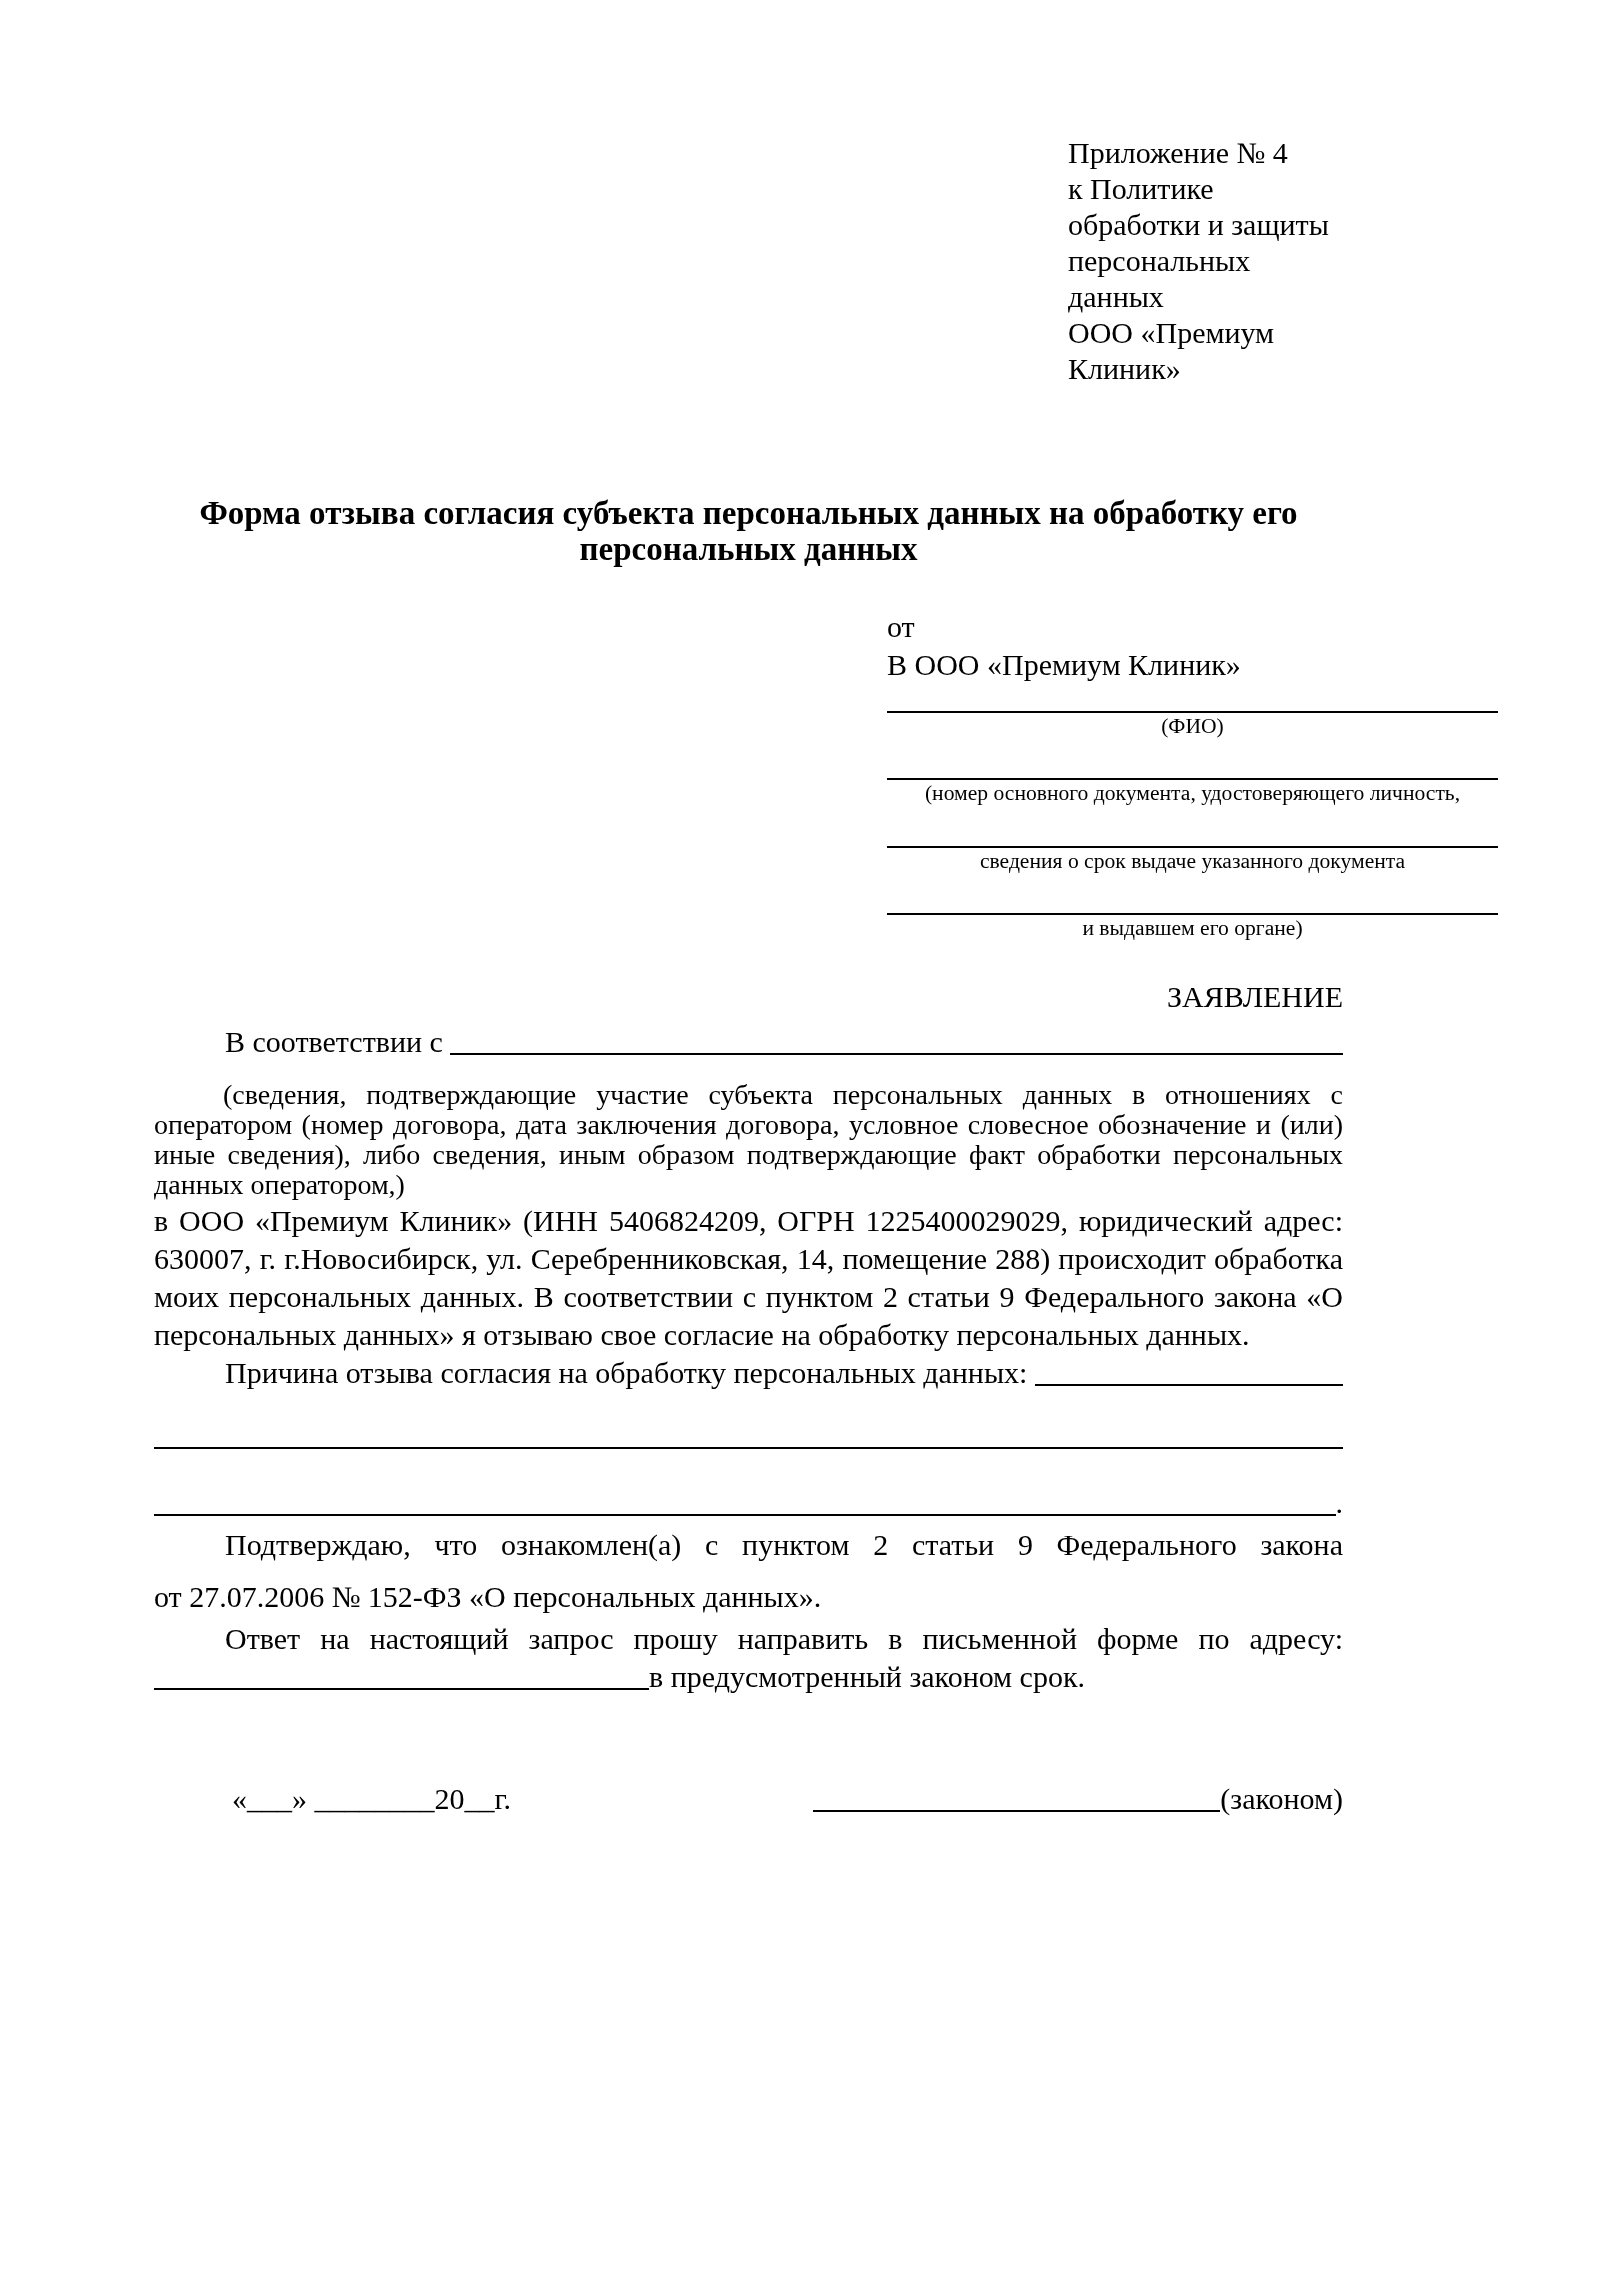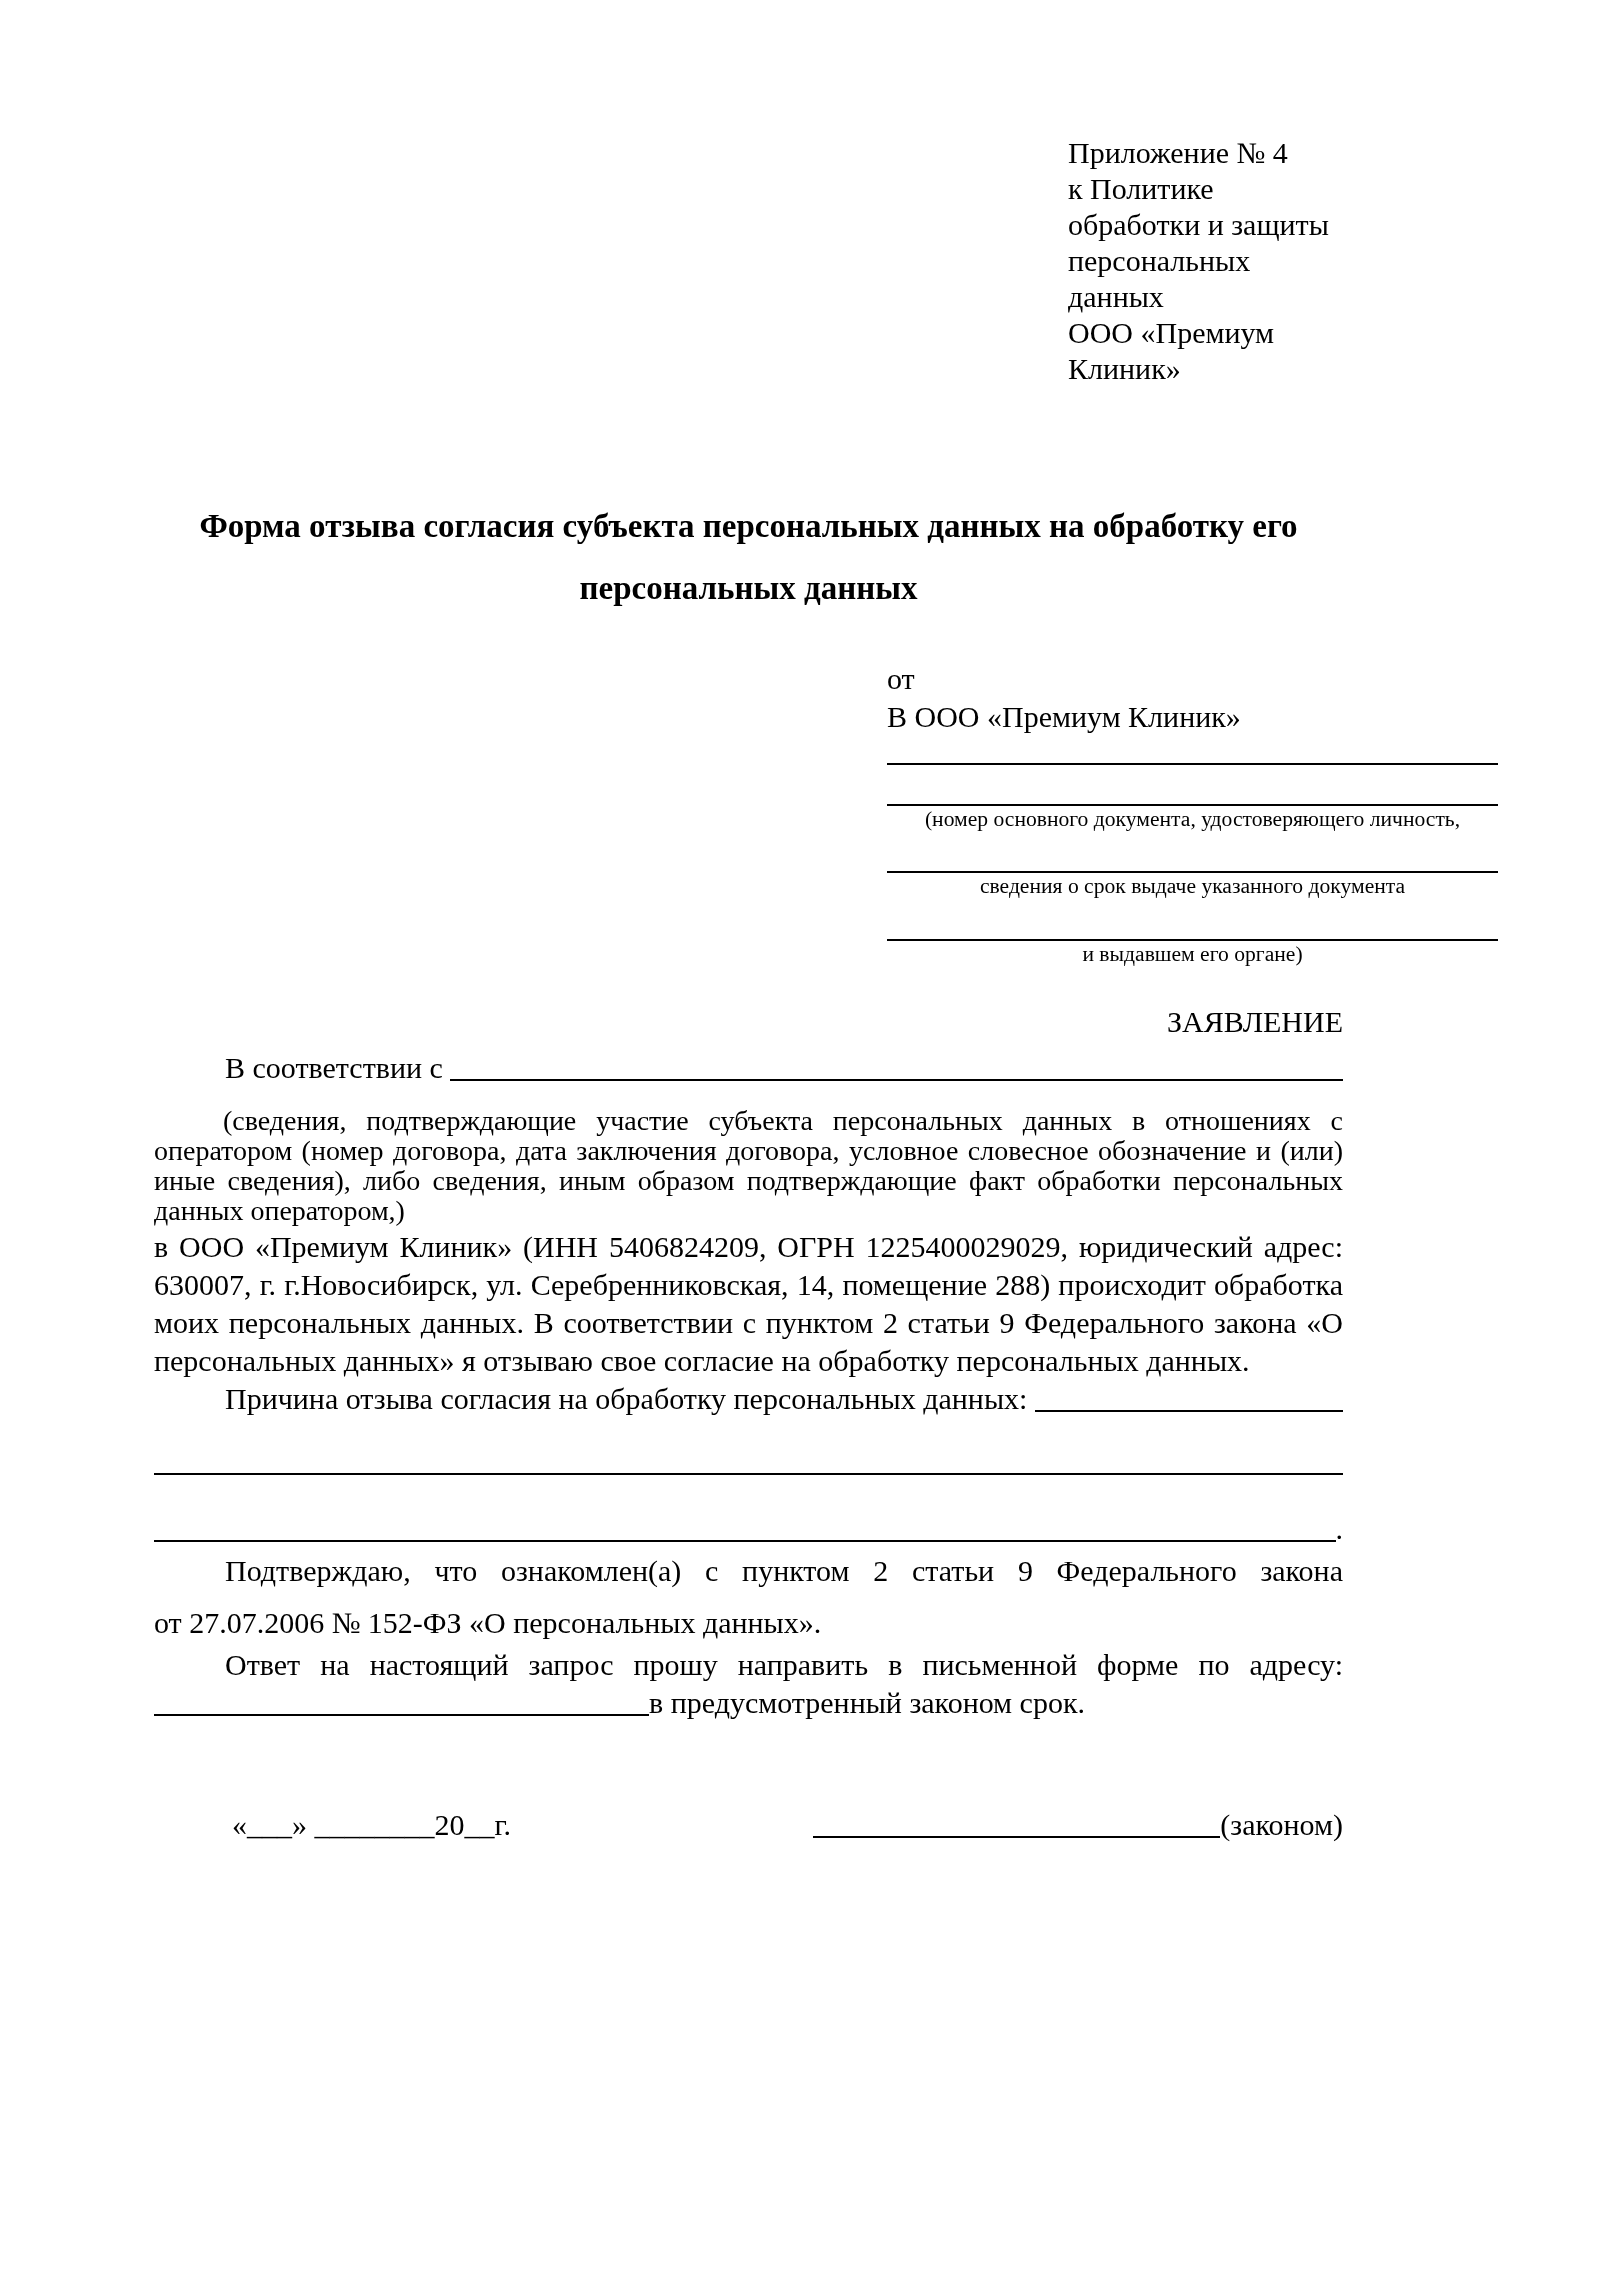--- a/index.html
+++ b/index.html
@@ -19,21 +19,21 @@
 
   
   .appendix { margin-left: 914px; line-height: 36px; }
 
   
   .doc-title {
     margin-top: 108px;
     text-align: center;
     font-weight: bold;
     font-size: 33px;
-    line-height: 62px;
+    line-height: 36px;
     padding: 0 29px;
   }
 
   
   .recipient { margin-top: 41px; margin-left: 733px; width: 611px; }
   .recipient .u-rule {
     border-bottom: 2px solid #000;
     height: 0; margin-top: 39px;
   }
   .recipient .u-rule.first { margin-top: 26.5px; }
@@ -131,20 +131,21 @@
     <div>персональных данных</div>
     <div>ООО «Премиум Клиник»</div>
   </div>
 
   <div class="doc-title">Форма отзыва согласия субъекта персональных данных на обработку его персональных данных</div>
 
   <div class="recipient">
     <div>от</div>
     <div>В ООО «Премиум Клиник»</div>
     <div class="u-rule first"></div>
+    <div class="caption">(ФИО)</div>
     <div class="u-rule"></div>
     <div class="caption">(номер основного документа, удостоверяющего личность,</div>
     <div class="u-rule"></div>
     <div class="caption">сведения о срок выдаче указанного документа</div>
     <div class="u-rule"></div>
     <div class="caption">и выдавшем его органе)</div>
   </div>
 
   <div class="statement-heading">ЗАЯВЛЕНИЕ</div>
 

